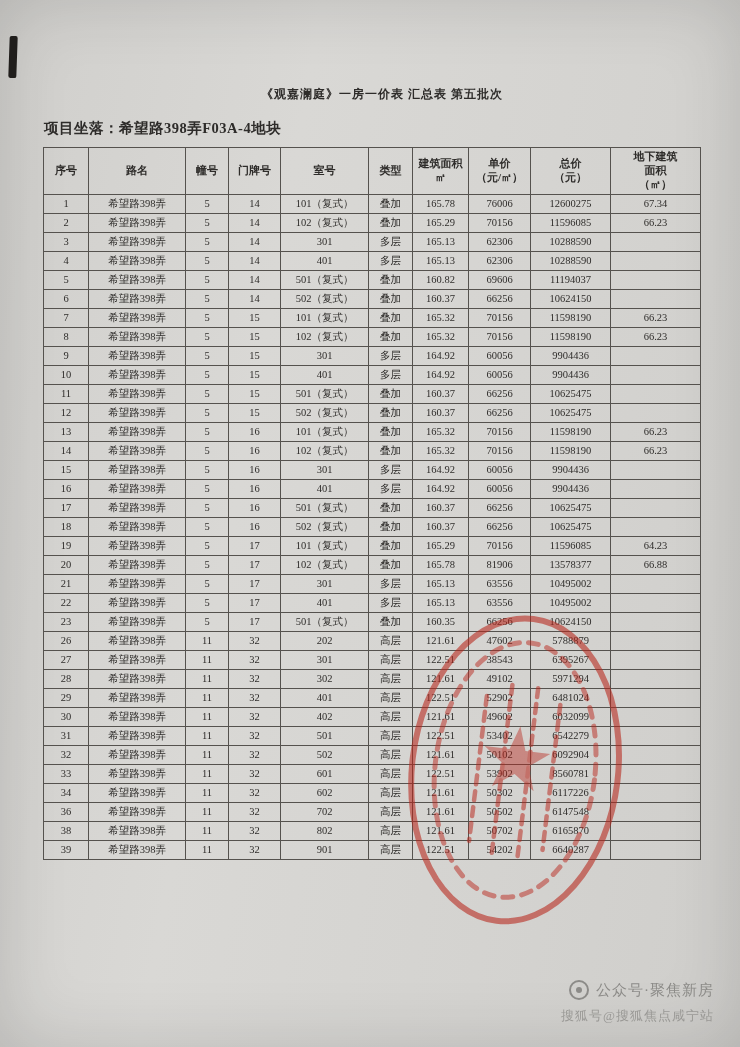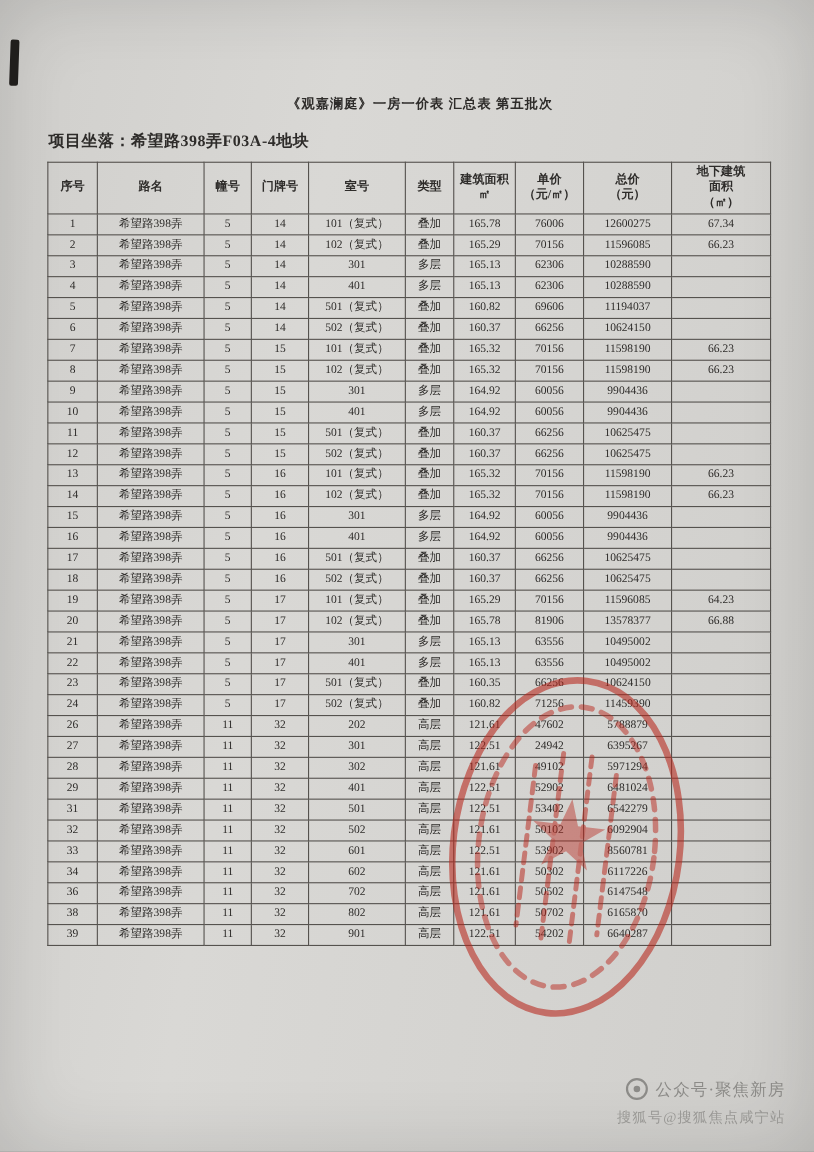--- a/index.html
+++ b/index.html
@@ -336,52 +336,40 @@
           <td>5</td>
           <td>17</td>
           <td>501（复式）</td>
           <td>叠加</td>
           <td>160.35</td>
           <td>66256</td>
           <td>10624150</td>
           <td></td>
         </tr>
         <tr>
-          <td>24</td>
-          <td>希望路398弄</td>
-          <td>5</td>
-          <td>17</td>
-          <td>502（复式）</td>
-          <td>叠加</td>
-          <td>160.82</td>
-          <td>71256</td>
-          <td>11459390</td>
-          <td></td>
-        </tr>
-        <tr>
           <td>26</td>
           <td>希望路398弄</td>
           <td>11</td>
           <td>32</td>
           <td>202</td>
           <td>高层</td>
           <td>121.61</td>
           <td>47602</td>
           <td>5788879</td>
           <td></td>
         </tr>
         <tr>
           <td>27</td>
           <td>希望路398弄</td>
           <td>11</td>
           <td>32</td>
           <td>301</td>
           <td>高层</td>
           <td>122.51</td>
-          <td>24942</td>
+          <td>38543</td>
           <td>6395267</td>
           <td></td>
         </tr>
         <tr>
           <td>28</td>
           <td>希望路398弄</td>
           <td>11</td>
           <td>32</td>
           <td>302</td>
           <td>高层</td>
@@ -393,20 +381,32 @@
         <tr>
           <td>29</td>
           <td>希望路398弄</td>
           <td>11</td>
           <td>32</td>
           <td>401</td>
           <td>高层</td>
           <td>122.51</td>
           <td>52902</td>
           <td>6481024</td>
+          <td></td>
+        </tr>
+        <tr>
+          <td>30</td>
+          <td>希望路398弄</td>
+          <td>11</td>
+          <td>32</td>
+          <td>402</td>
+          <td>高层</td>
+          <td>121.61</td>
+          <td>49602</td>
+          <td>6032099</td>
           <td></td>
         </tr>
         <tr>
           <td>31</td>
           <td>希望路398弄</td>
           <td>11</td>
           <td>32</td>
           <td>501</td>
           <td>高层</td>
           <td>122.51</td>

